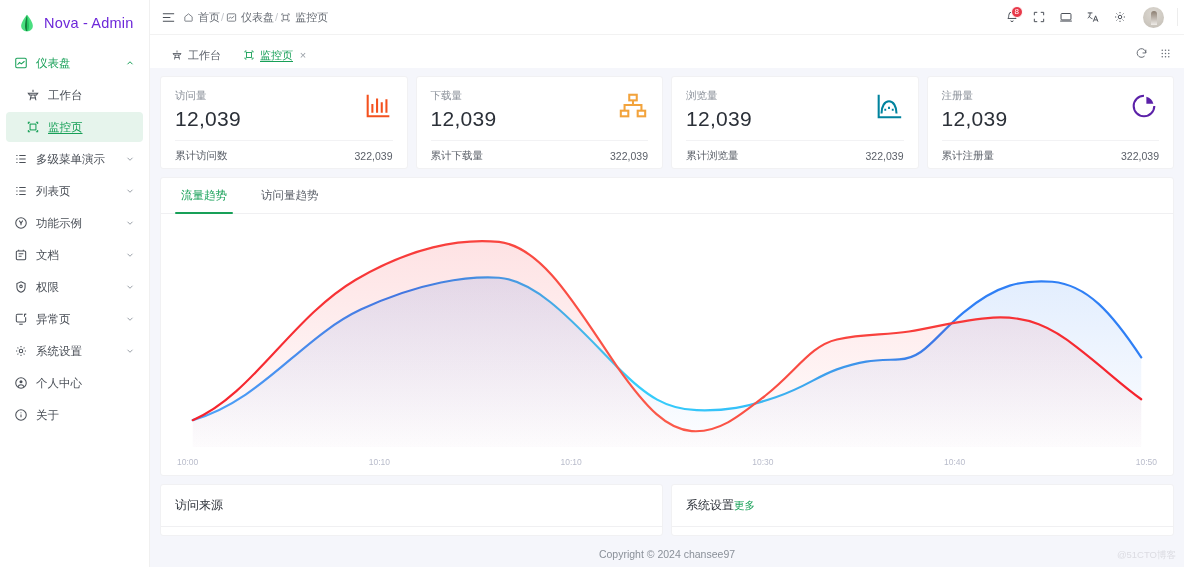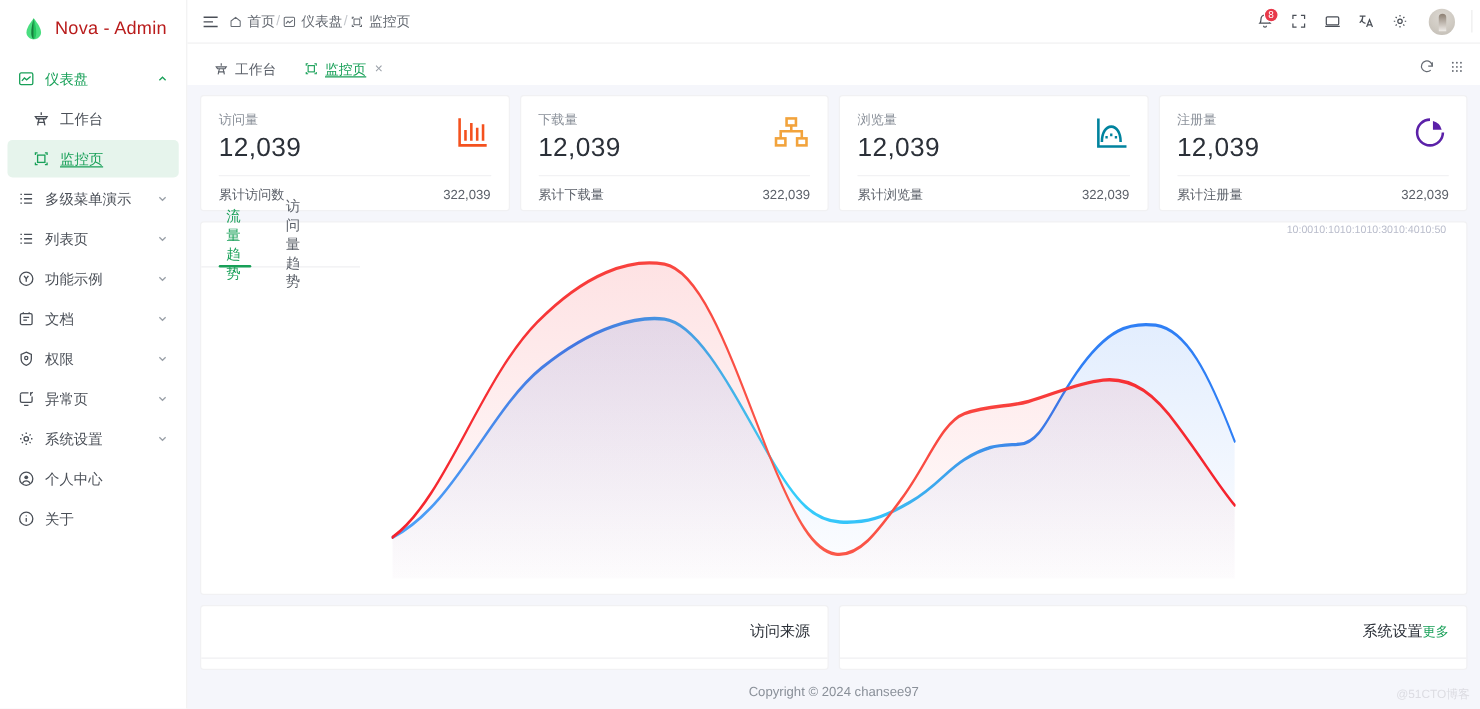--- a/index.html
+++ b/index.html
@@ -16,21 +16,21 @@
   .sidebar {
     width: 150px; height: 567px; background: #fff; flex: 0 0 150px;
     display: flex; flex-direction: column;
     border-right: 1px solid #f0f0f0;
   }
   .logo-row {
     height: 46px; display: flex; align-items: center; gap: 7px;
     padding-left: 17px;
   }
   .logo-mark { width: 20px; height: 20px; flex: 0 0 20px; }
-  .logo-text { font-size: 14.5px; color: #b91c1c; letter-spacing: .2px; white-space: nowrap; }
+  .logo-text { font-size: 14.5px; color: #6d28d9; letter-spacing: .2px; white-space: nowrap; }
 
   .menu { padding: 2px 6px 0 6px; display: flex; flex-direction: column; }
   .menu-item {
     height: 30px; display: flex; align-items: center; gap: 8px;
     padding: 0 8px 0 8px; border-radius: 4px; cursor: pointer;
     font-size: 11.5px; color: #4a4f57; position: relative;
     margin-bottom: 2px;
   }
   .menu-item .ico { width: 14px; height: 14px; flex: 0 0 14px; display:flex; align-items:center; justify-content:center; color:#4a4f57; }
   .menu-item .label { flex: 1 1 auto; white-space: nowrap; overflow:hidden; }
@@ -123,39 +123,39 @@
   .stat-card { padding: 12px 14px 10px 14px; height: 93px; display: flex; flex-direction: column; justify-content: space-between; }
   .stat-top { display: flex; align-items: flex-start; justify-content: space-between; }
   .stat-title { font-size: 10.5px; color: #8a9099; margin-bottom: 4px; }
   .stat-value { font-size: 21px; color: #2b3038; font-weight: 400; letter-spacing: .3px; }
   .stat-icon { width: 30px; height: 30px; flex: 0 0 30px; margin-top: 2px; }
   .stat-divider { border-top: 1px solid #f2f2f4; margin: 9px 0 0 0; }
   .stat-bottom { display: flex; align-items: center; justify-content: space-between; margin-top: 8px; }
   .stat-foot-label { font-size: 10.5px; color: #5b6069; }
   .stat-foot-value { font-size: 10.5px; color: #5b6069; }
 
-  .chart-card { margin-top: 8px; padding: 0; height: 299px; display: flex; flex-direction: row; }
+  .chart-card { margin-top: 8px; padding: 0; height: 299px; display: flex; flex-direction: column; }
   .chart-tabs { display: flex; align-items: center; gap: 0; padding: 0 14px; border-bottom: 1px solid #f0f0f2; height: 36px; }
   .chart-tab {
     font-size: 11.5px; color: #5b6069; padding: 0 6px; height: 36px;
     display: flex; align-items: center; cursor: pointer; position: relative; margin-right: 22px;
   }
   .chart-tab.active { color: #18a058; }
   .chart-tab.active::after {
     content:""; position:absolute; left:0; right:0; bottom:0; height:2px; background:#18a058; border-radius:1px;
   }
   .chart-body { flex: 1 1 auto; position: relative; padding: 4px 12px 0 12px; }
   .chart-body svg { display: block; width: 100%; height: 100%; }
   .xaxis { display: flex; justify-content: space-between; padding: 0 16px 8px 16px; }
   .xtick { font-size: 8.5px; color: #b9bccb; }
 
   .bottom-row { display: flex; gap: 8px; margin-top: 8px; }
   .panel-card { height: 52px; flex: 1 1 0; }
   .panel-head {
-    height: 42px; display: flex; align-items: center; justify-content: flex-end;
+    height: 42px; display: flex; align-items: center; justify-content: flex-start;
     padding: 0 14px; border-bottom: 1px solid #f0f0f2;
   }
   .panel-title { font-size: 12px; color: #2b3038; }
   .panel-more { font-size: 10.5px; color: #18a058; cursor: pointer; }
 
   .footer {
     height: 26px; flex: 0 0 26px; display: flex; align-items: center; justify-content: center;
     font-size: 10.5px; color: #8a9099; background: #f5f6fb; position: relative;
   }
   .watermark {

